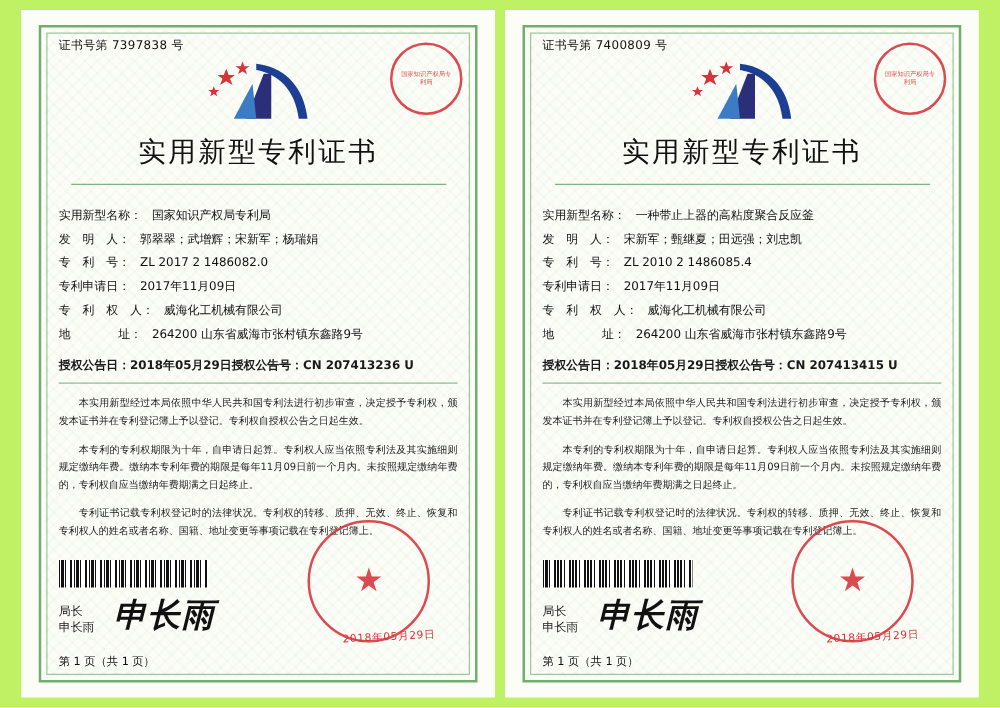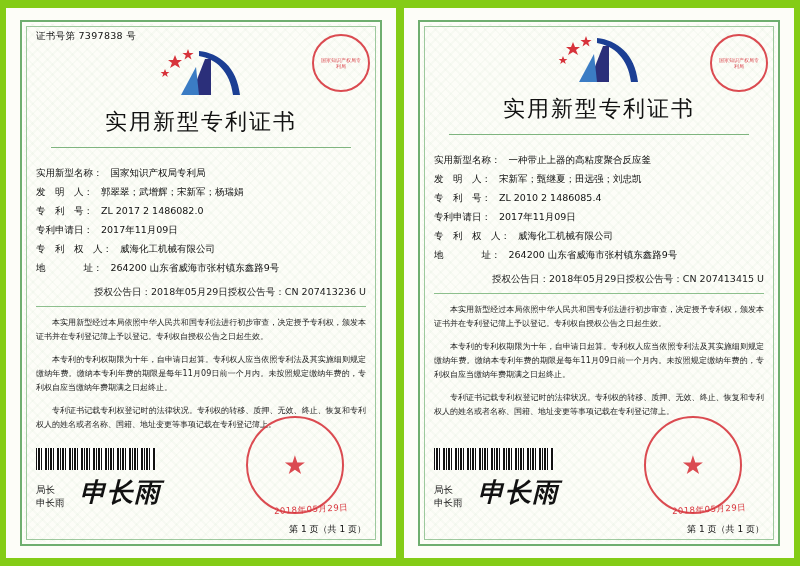--- a/index.html
+++ b/index.html
@@ -5,25 +5,25 @@
   html, body {
     margin: 0;
     padding: 0;
     background: #ffffff;
     font-family: "DejaVu Sans", sans-serif;
   }
   .page {
     position: relative;
     width: 800px;
     height: 566px;
-    background: #84cc16;
+    background: #bef264;
     overflow: hidden;
     display: flex;
     gap: 8px;
-    padding: 8px 6px;
+    padding: 8px 17px;
     box-sizing: border-box;
   }
   .cert {
     position: relative;
     width: 390px;
     height: 550px;
     background: #fdfdf8;
     box-sizing: border-box;
     overflow: hidden;
   }
@@ -109,23 +109,24 @@
     flex: 0 0 auto;
     white-space: nowrap;
     color: #111;
   }
   .field-value {
     margin-left: 8px;
     color: #111;
   }
   .grant-row {
     display: flex;
-    justify-content: flex-end;
+    justify-content: flex-start;
     margin-top: 13px;
     font-size: 9.5px;
+    font-weight: bold;
   }
   .sep {
     width: 100%;
     height: 1px;
     background: #8dbf8d;
     margin-top: 7px;
   }
   .para {
     margin-top: 9px;
     font-size: 8px;
@@ -162,21 +163,21 @@
     font-style: italic;
     color: #111;
     letter-spacing: 1px;
     white-space: nowrap;
   }
   .page-no {
     position: absolute;
     bottom: 0;
     left: 0;
     width: 100%;
-    text-align: right;
+    text-align: left;
     font-size: 9px;
     color: #111;
   }
   
   .seal {
     position: absolute;
     border-radius: 50%;
     border: 2.2px solid #d7333b;
     color: #d7333b;
     opacity: 0.88;
@@ -302,20 +303,21 @@
     <div class="seal-date">2018年05月29日</div>
   </div>
 
   <div class="cert">
     <div class="cert-inner">
       <div class="cert-inner2"></div>
     </div>
     <div class="guilloche"></div>
 
     <div class="content">
+      <div class="cert-no">证书号第 7400809 号</div>
 
       <div class="logo-wrap">
         <svg class="logo" viewBox="0 0 120 58">
           <path d="M58 6 C78 8, 96 22, 99 50 L92 50 C89 26, 75 14, 58 11 Z" fill="#1c3f94"></path>
           <path d="M50 50 L64 14 L70 14 L70 50 Z" fill="#2b2f7a"></path>
           <path d="M40 50 L55 22 L58 50 Z" fill="#3b7cc4"></path>
           <polygon points="34,10 36,15 41,15 37,18 39,23 34,20 29,23 31,18 27,15 32,15" fill="#d7333b"></polygon>
           <polygon points="47,4 48.4,8 52.6,8 49.2,10.4 50.5,14.4 47,12 43.5,14.4 44.8,10.4 41.4,8 45.6,8" fill="#d7333b"></polygon>
           <polygon points="24,24 25.2,27 28.4,27 25.8,28.9 26.8,32 24,30.1 21.2,32 22.2,28.9 19.6,27 22.8,27" fill="#d7333b"></polygon>
         </svg>

